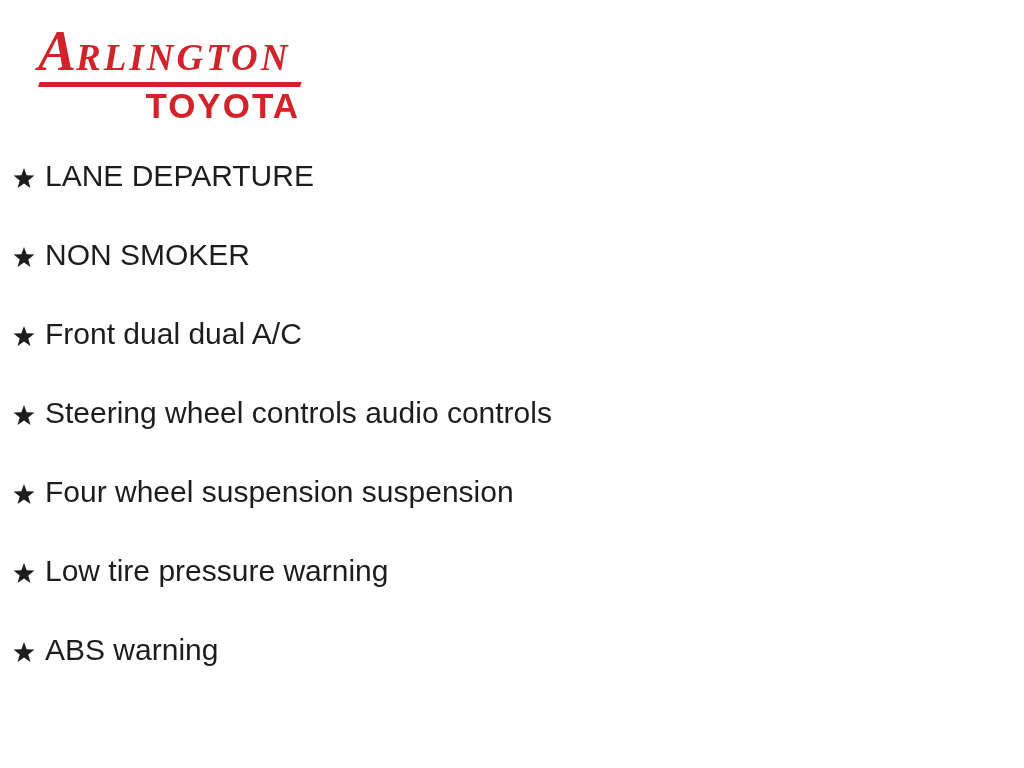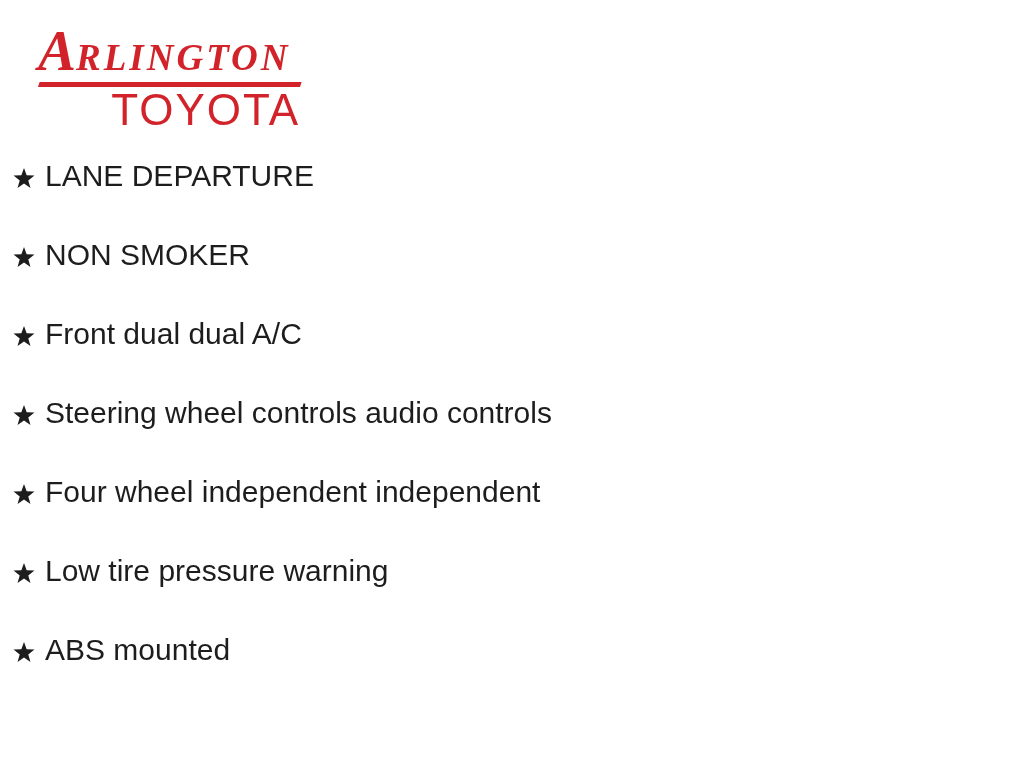--- a/index.html
+++ b/index.html
@@ -44,22 +44,22 @@
   }
   .logo-rule {
     height: 5px;
     background: #d2232a;
     margin-top: 3px;
     transform: skewX(-18deg);
     transform-origin: left bottom;
   }
   .logo-toyota {
     font-family: "Liberation Sans", sans-serif;
-    font-weight: normal;
-    font-size: 44px;
+    font-weight: bold;
+    font-size: 35px;
     letter-spacing: 2px;
     text-align: right;
     margin-top: 1px;
     line-height: 1;
   }
 
   
   .features {
     position: absolute;
     left: 12px;
@@ -123,29 +123,29 @@
     <li class="feature-item">
       <svg class="star" viewBox="0 0 24 24">
           <polygon points="12,1 14.65,8.36 22.46,8.60 16.28,13.39 18.47,20.90 12,16.5 5.53,20.90 7.72,13.39 1.54,8.60 9.35,8.36"></polygon>
         </svg>
       <span class="feature-label">Steering wheel controls audio controls</span>
     </li>
     <li class="feature-item">
       <svg class="star" viewBox="0 0 24 24">
           <polygon points="12,1 14.65,8.36 22.46,8.60 16.28,13.39 18.47,20.90 12,16.5 5.53,20.90 7.72,13.39 1.54,8.60 9.35,8.36"></polygon>
         </svg>
-      <span class="feature-label">Four wheel independent independent</span>
+      <span class="feature-label">Four wheel suspension suspension</span>
     </li>
     <li class="feature-item">
       <svg class="star" viewBox="0 0 24 24">
           <polygon points="12,1 14.65,8.36 22.46,8.60 16.28,13.39 18.47,20.90 12,16.5 5.53,20.90 7.72,13.39 1.54,8.60 9.35,8.36"></polygon>
         </svg>
       <span class="feature-label">Low tire pressure warning</span>
     </li>
     <li class="feature-item">
       <svg class="star" viewBox="0 0 24 24">
           <polygon points="12,1 14.65,8.36 22.46,8.60 16.28,13.39 18.47,20.90 12,16.5 5.53,20.90 7.72,13.39 1.54,8.60 9.35,8.36"></polygon>
         </svg>
-      <span class="feature-label">ABS mounted</span>
+      <span class="feature-label">ABS warning</span>
     </li>
   </ul>
 
 </div>
 
 </body></html>

